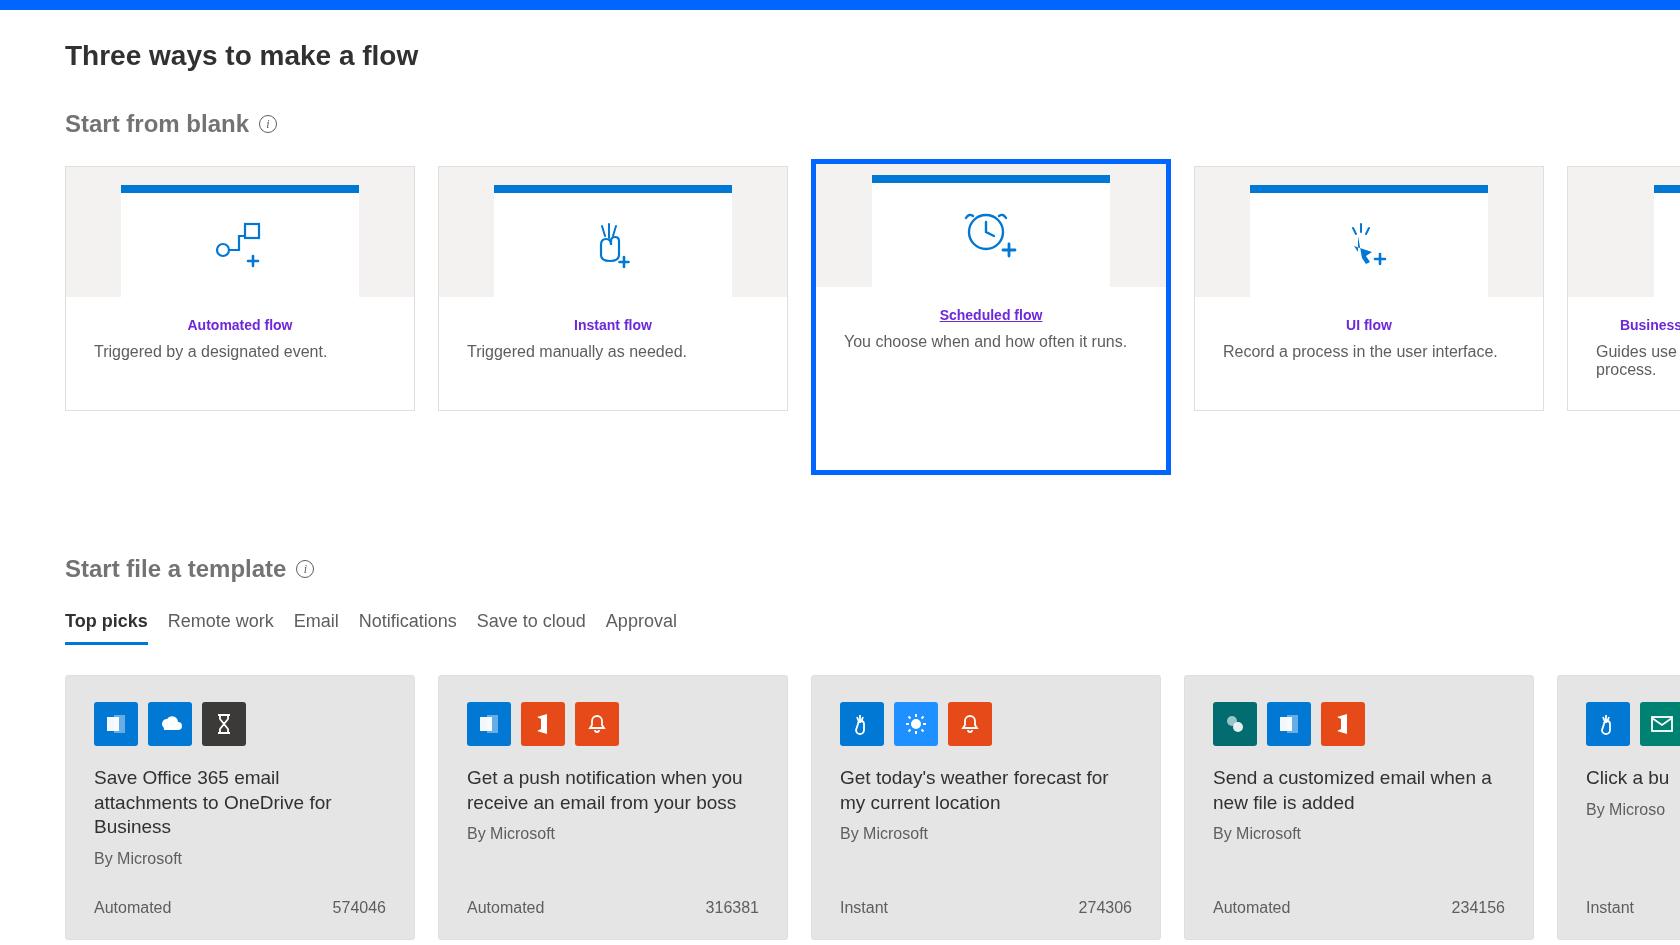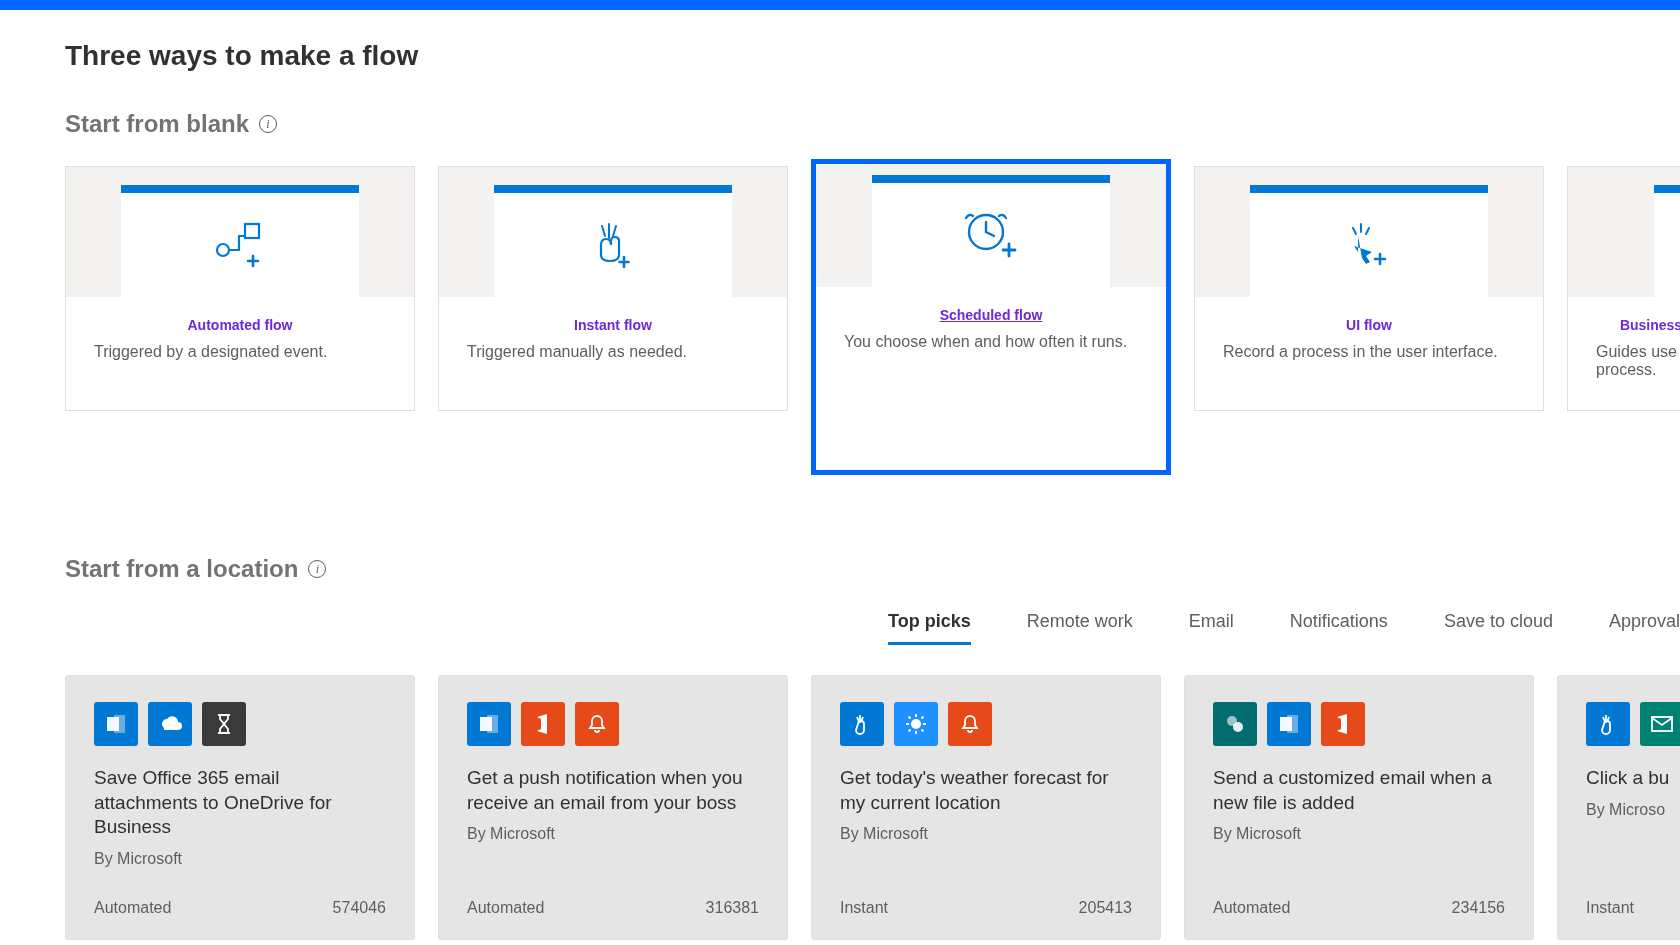--- a/index.html
+++ b/index.html
@@ -119,23 +119,22 @@
   }
   .blank-card.partial .blank-body {
     padding-left: 28px;
     padding-right: 0;
   }
 
   
   .section-header.template { margin-bottom: 28px; }
   .tabs {
     display: flex;
-    gap: 56px;
+    gap: 20px;
     margin-bottom: 30px;
-    justify-content: flex-end;
   }
   .tab {
     font-size: 18px;
     color: #605e5c;
     padding-bottom: 10px;
     border-bottom: 3px solid transparent;
     cursor: pointer;
   }
   .tab.active {
     color: #323130;
@@ -283,21 +282,21 @@
       <div class="blank-body">
         <div class="blank-title" style="white-space:nowrap">Business</div>
         <div class="blank-desc" style="white-space:pre">Guides use
 process.</div>
       </div>
     </div>
 
   </div>
 
   <div class="section-header template">
-    <div class="section-title">Start from a location</div>
+    <div class="section-title">Start file a template</div>
     <div class="info-icon">i</div>
   </div>
 
   <div class="tabs">
     <div class="tab active">Top picks</div>
     <div class="tab">Remote work</div>
     <div class="tab">Email</div>
     <div class="tab">Notifications</div>
     <div class="tab">Save to cloud</div>
     <div class="tab">Approval</div>
@@ -377,21 +376,21 @@
         <div class="app-icon" style="background:#e64a19">
           <svg width="18" height="20" viewBox="0 0 18 20">
               <path d="M9 2a5 5 0 0 1 5 5v4l2 3H2l2-3V7a5 5 0 0 1 5-5zM7 16a2 2 0 0 0 4 0" fill="none" stroke="#fff" stroke-width="1.8"></path>
             </svg>
         </div>
       </div>
       <div class="tpl-title">Get today's weather forecast for my current location</div>
       <div class="tpl-by">By Microsoft</div>
       <div class="tpl-footer">
         <span>Instant</span>
-        <span>205413</span>
+        <span>274306</span>
       </div>
     </div>
 
     <div class="template-card">
       <div class="icon-row">
         <div class="app-icon" style="background:#036c70">
           <svg width="22" height="22" viewBox="0 0 22 22">
               <circle cx="8" cy="8" r="5" fill="#fff" opacity=".6"></circle>
               <circle cx="14" cy="14" r="5" fill="#fff" opacity=".9"></circle>
             </svg>

